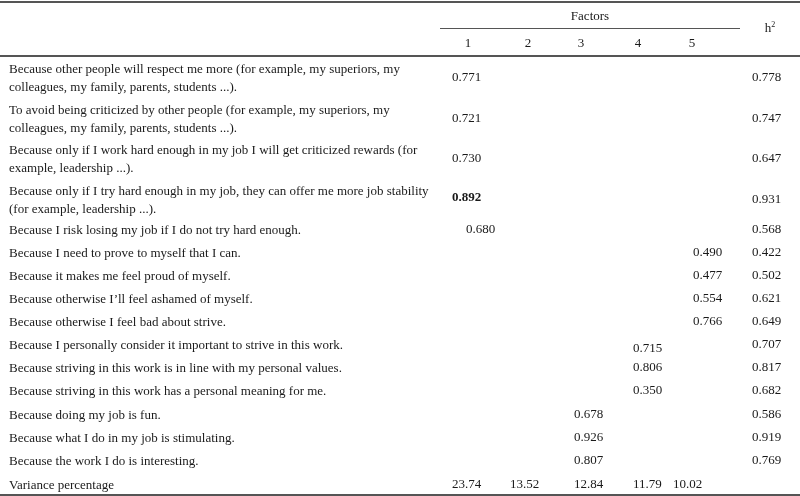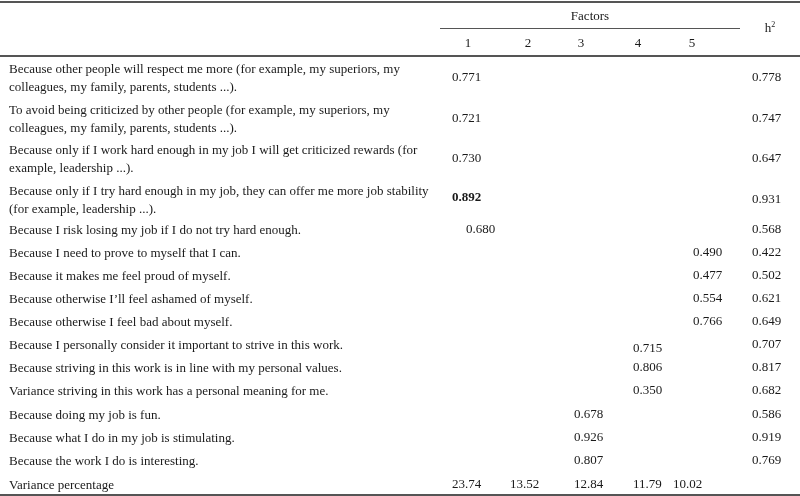--- a/index.html
+++ b/index.html
@@ -108,21 +108,21 @@
       <div class="row" style="top: 290px;">
         <div class="item">Because otherwise I’ll feel ashamed of myself.</div>
         <div class="cell" style="left: 452px; top: 0px;"></div>
         <div class="cell" style="left: 512px; top: 0px;"></div>
         <div class="cell" style="left: 574px; top: 0px;"></div>
         <div class="cell" style="left: 633px; top: 0px;"></div>
         <div class="cell" style="left: 693px; top: 0px;">0.554</div>
         <div class="cell" style="left: 752px; top: 0px;">0.621</div>
       </div>
       <div class="row" style="top: 313px;">
-        <div class="item">Because otherwise I feel bad about myself.</div>
+        <div class="item">Because otherwise I feel bad about strive.</div>
         <div class="cell" style="left: 452px; top: 0px;"></div>
         <div class="cell" style="left: 512px; top: 0px;"></div>
         <div class="cell" style="left: 574px; top: 0px;"></div>
         <div class="cell" style="left: 633px; top: 0px;"></div>
         <div class="cell" style="left: 693px; top: 0px;">0.766</div>
         <div class="cell" style="left: 752px; top: 0px;">0.649</div>
       </div>
       <div class="row" style="top: 336px;">
         <div class="item">Because I personally consider it important to strive in this work.</div>
         <div class="cell" style="left: 452px; top: 0px;"></div>
@@ -135,21 +135,21 @@
       <div class="row" style="top: 359px;">
         <div class="item">Because striving in this work is in line with my personal values.</div>
         <div class="cell" style="left: 452px; top: 0px;"></div>
         <div class="cell" style="left: 512px; top: 0px;"></div>
         <div class="cell" style="left: 574px; top: 0px;"></div>
         <div class="cell" style="left: 633px; top: 0px;">0.806</div>
         <div class="cell" style="left: 693px; top: 0px;"></div>
         <div class="cell" style="left: 752px; top: 0px;">0.817</div>
       </div>
       <div class="row" style="top: 382px;">
-        <div class="item">Variance striving in this work has a personal meaning for me.</div>
+        <div class="item">Because striving in this work has a personal meaning for me.</div>
         <div class="cell" style="left: 452px; top: 0px;"></div>
         <div class="cell" style="left: 512px; top: 0px;"></div>
         <div class="cell" style="left: 574px; top: 0px;"></div>
         <div class="cell" style="left: 633px; top: 0px;">0.350</div>
         <div class="cell" style="left: 693px; top: 0px;"></div>
         <div class="cell" style="left: 752px; top: 0px;">0.682</div>
       </div>
       <div class="row" style="top: 406px;">
         <div class="item">Because doing my job is fun.</div>
         <div class="cell" style="left: 452px; top: 0px;"></div>

